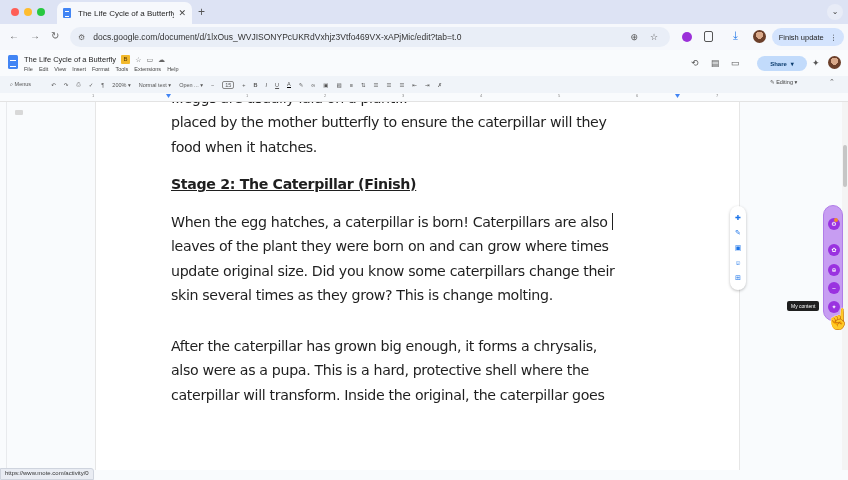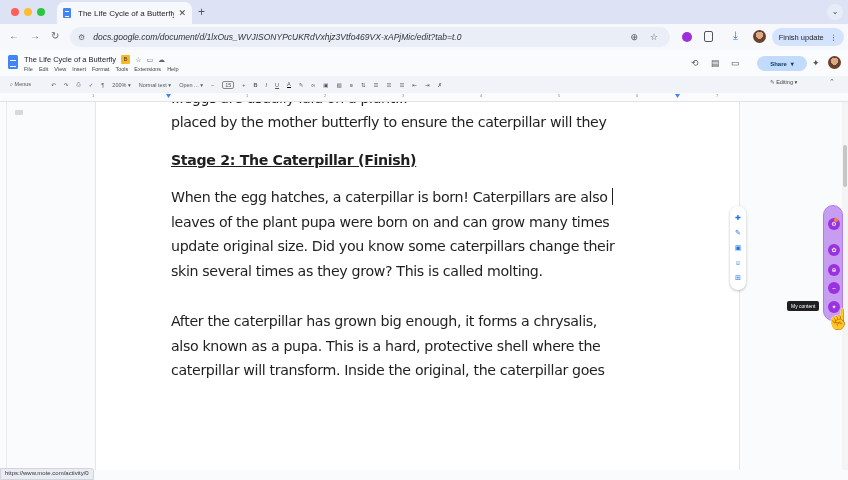--- a/index.html
+++ b/index.html
@@ -15,21 +15,21 @@
   .tab .title { flex: 1; white-space: nowrap; overflow: hidden; }
   .tab .close { font-size: 9px; color: #444; margin-left: 4px; }
   .newtab { position: absolute; left: 198px; top: 5px; font-size: 12px; color: #555; }
   .tabchev { position: absolute; right: 5px; top: 4px; width: 16px; height: 16px; border-radius: 50%; background: #e8ecf7; font-size: 8px; text-align: center; line-height: 16px; color: #444; }
 
   
   .navrow { position: absolute; left: 0; top: 24px; width: 848px; height: 26px; background: #f6f8fc; }
   .navbtn { position: absolute; top: 6px; font-size: 10px; color: #666; }
   .omnibox { position: absolute; left: 70px; top: 3px; width: 600px; height: 20px; background: #e9eef7; border-radius: 10px; display: flex; align-items: center; font-size: 8.5px; color: #333; padding-left: 8px; }
   .omnibox .tune { color: #666; margin-right: 8px; font-size: 8px; }
-  .omnibox .url { flex: 1; white-space: nowrap; overflow: hidden; font-style: italic; }
+  .omnibox .url { flex: 1; white-space: nowrap; overflow: hidden; }
   .omnibox .ico { color: #555; font-size: 9px; margin-right: 12px; }
   .ext { position: absolute; top: 8px; width: 10px; height: 10px; border-radius: 50%; }
   .finish { position: absolute; left: 772px; top: 4px; width: 72px; height: 18px; background: #d3e3fd; border-radius: 9px; font-size: 7.5px; color: #1f1f1f; display: flex; align-items: center; justify-content: center; gap: 6px; }
   .avatar { border-radius: 50%; background: radial-gradient(circle at 50% 40%, #d9a98a 0 35%, #6b3f2a 36% 100%); }
 
   
   .docshead { position: absolute; left: 0; top: 50px; width: 848px; height: 26px; background: #f9fbfd; }
   .docslogo { position: absolute; left: 8px; top: 5px; width: 10px; height: 14px; background: #4285f4; border-radius: 1.5px; }
   .docslogo::after { content: ""; position: absolute; left: 2px; top: 5px; width: 6px; height: 5px; border-top: 1px solid #fff; border-bottom: 1px solid #fff; }
   .doctitle { position: absolute; left: 24px; top: 5px; font-size: 7.5px; color: #1f1f1f; display: flex; align-items: center; gap: 5px; }
@@ -202,31 +202,32 @@
 <div class="canvas"></div>
 <div class="vruler"></div>
 <div class="outline-btn"></div>
 <div class="page"></div>
 
 <div class="content">
   <div class="partial">
       <span>...eggs are usually laid on a plant...</span>
     </div>
   <p>placed by the mother butterfly to ensure the caterpillar will they</p>
+  <p>food when it hatches.</p>
   <div class="gap"></div>
   <h3>Stage 2: The Caterpillar (Finish)</h3>
   <div class="gap"></div>
   <p><span>When the egg hatches, a caterpillar is born! Caterpillars are also</span><span class="cursor"></span></p>
-  <p>leaves of the plant pupa were born on and can grow many times</p>
+  <p>leaves of the plant they were born on and can grow where times</p>
   <p>update original size. Did you know some caterpillars change their</p>
-  <p>skin several times as they grow? This is called molting.</p>
+  <p>skin several times as they grow? This is change molting.</p>
   <div class="gap"></div>
   <div class="gap"></div>
   <p>After the caterpillar has grown big enough, it forms a chrysalis,</p>
-  <p>also known as a pupa. This is a hard, protective shell where the</p>
+  <p>also were as a pupa. This is a hard, protective shell where the</p>
   <p>caterpillar will transform. Inside the original, the caterpillar goes</p>
 </div>
 
 <div class="scrolltrack"></div>
 <div class="scrollthumb"></div>
 
 <div class="mini">
   <span>✚</span>
   <span>✎</span>
   <span>▣</span>

